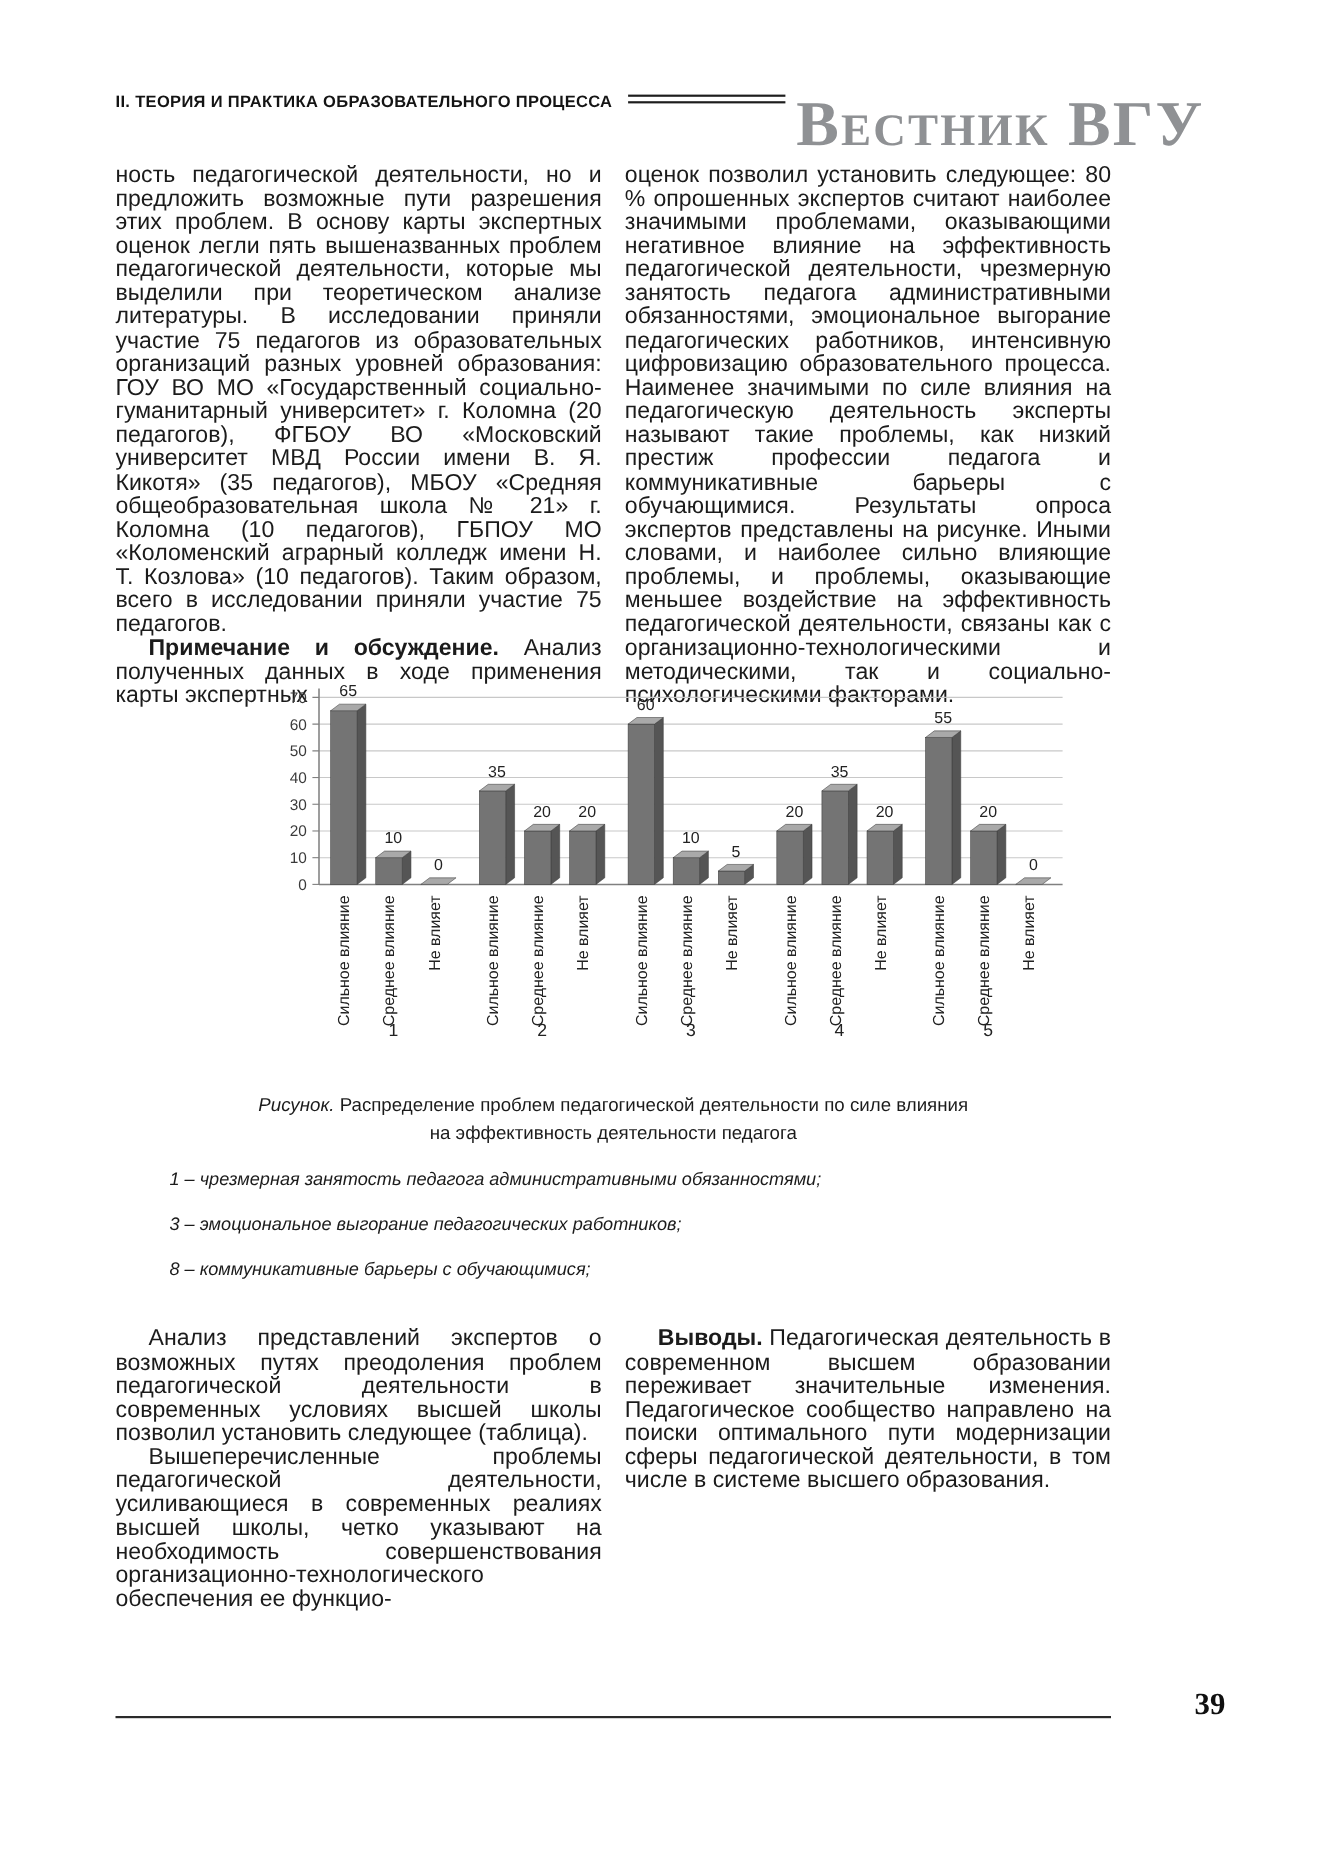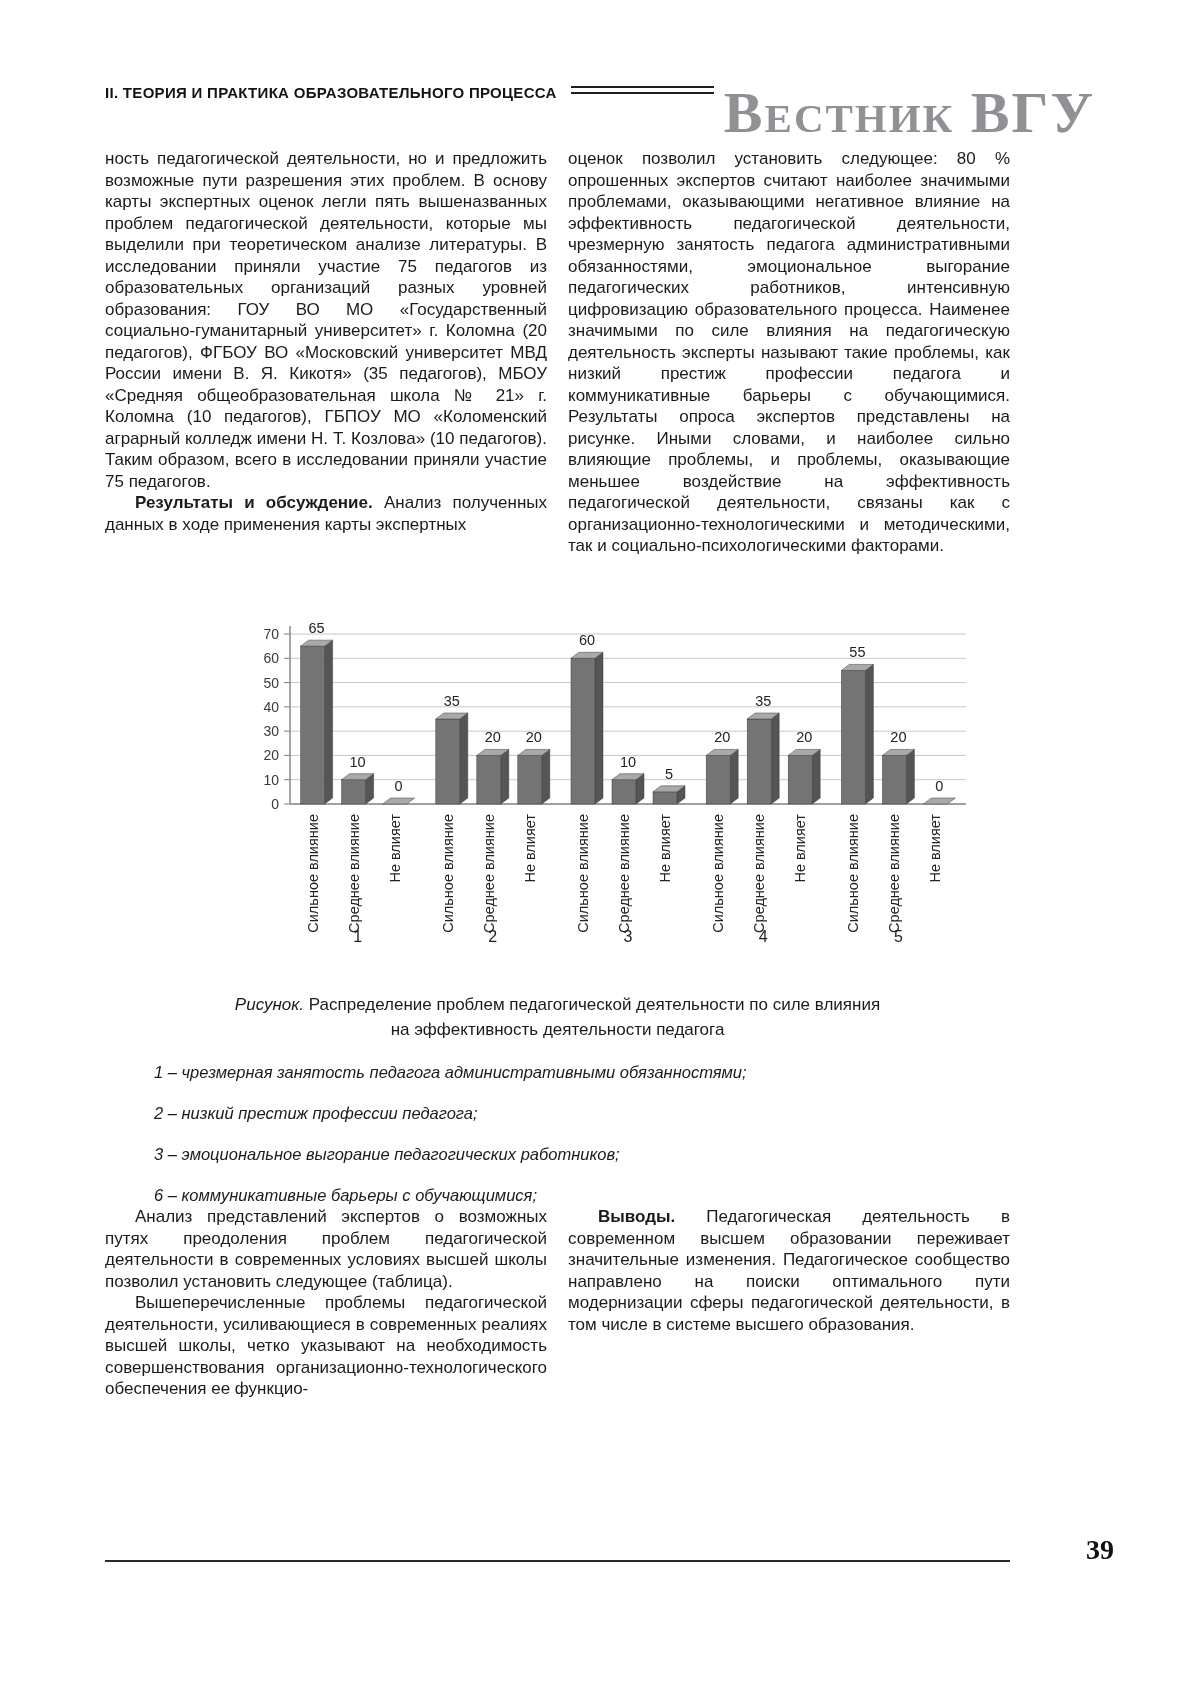--- a/index.html
+++ b/index.html
@@ -9,21 +9,21 @@
   }
   
   #header{position:absolute;left:105px;top:84px;width:990px;display:flex;align-items:flex-start;}
   .section-title{font-size:15px;font-weight:bold;letter-spacing:.3px;white-space:nowrap;color:#141414;}
   .header-rule{flex:1;height:8px;border-top:2.5px solid #1e1e1e;border-bottom:2.5px solid #1e1e1e;box-sizing:border-box;margin:2px 10px 0 14px;}
   .journal-logo{
     font-family:"Liberation Serif",serif;font-weight:bold;font-variant:small-caps;
     font-size:58px;line-height:1;color:#8f9194;letter-spacing:2px;white-space:nowrap;
   }
   
-  .col{position:absolute;width:442px;text-align:justify;font-size:17px;line-height:21.5px;}
+  .col{position:absolute;width:442px;text-align:justify;font-size:21px;line-height:21.5px;}
   #top-left{left:105px;top:148px;}
   #top-right{left:568px;top:148px;}
   #bottom-left{left:105px;top:1206px;}
   #bottom-right{left:568px;top:1206px;}
   p.para{margin:0;padding:0;}
   p.indent{text-indent:30px;}
   
   #chart{position:absolute;left:226px;top:612px;}
   .tick{font-family:"Liberation Sans",sans-serif;font-size:14px;fill:#3a3a3a;}
   .val{font-family:"Liberation Sans",sans-serif;font-size:14.5px;fill:#222;}
@@ -42,21 +42,21 @@
 <body>
 
 <div id="header">
   <div class="section-title">II. ТЕОРИЯ И ПРАКТИКА ОБРАЗОВАТЕЛЬНОГО ПРОЦЕССА</div>
   <div class="header-rule"></div>
   <div class="journal-logo">Вестник ВГУ</div>
 </div>
 
 <div id="top-left" class="col">
     <p class="para">ность педагогической деятельности, но и предложить возможные пути разрешения этих проблем. В основу карты экспертных оценок легли пять вышеназванных проблем педагогической деятельности, которые мы выделили при теоретическом анализе литературы. В исследовании приняли участие 75 педагогов из образовательных организаций разных уровней образования: ГОУ ВО МО «Государственный социально-гуманитарный университет» г. Коломна (20 педагогов), ФГБОУ ВО «Московский университет МВД России имени В. Я. Кикотя» (35 педагогов), МБОУ «Средняя общеобразовательная школа № 21» г. Коломна (10 педагогов), ГБПОУ МО «Коломенский аграрный колледж имени Н. Т. Козлова» (10 педагогов). Таким образом, всего в исследовании приняли участие 75 педагогов.</p>
-    <p class="para indent"><b>Результаты и обсуждение. </b>Анализ полученных данных в ходе применения карты экспертных</p>
+    <p class="para indent"><b>Примечание и обсуждение. </b>Анализ полученных данных в ходе применения карты экспертных</p>
   </div>
 <div id="top-right" class="col">
     <p class="para">оценок позволил установить следующее: 80 % опрошенных экспертов считают наиболее значимыми проблемами, оказывающими негативное влияние на эффективность педагогической деятельности, чрезмерную занятость педагога административными обязанностями, эмоциональное выгорание педагогических работников, интенсивную цифровизацию образовательного процесса. Наименее значимыми по силе влияния на педагогическую деятельность эксперты называют такие проблемы, как низкий престиж профессии педагога и коммуникативные барьеры с обучающимися. Результаты опроса экспертов представлены на рисунке. Иными словами, и наиболее сильно влияющие проблемы, и проблемы, оказывающие меньшее воздействие на эффективность педагогической деятельности, связаны как с организационно-технологическими и методическими, так и социально-психологическими факторами.</p>
   </div>
 
 <div id="chart">
   <svg id="chart-svg" width="745" height="344">
       <line x1="64" y1="192" x2="740" y2="192" stroke="#808080" stroke-width="1.4"></line>
       <line x1="58" y1="192" x2="64" y2="192" stroke="#808080"></line>
       <text x="53" y="197" text-anchor="end" class="tick">0</text>
@@ -164,23 +164,22 @@
 <div id="caption">
   <span class="caption-label">Рисунок.</span>
   <span>Распределение проблем педагогической деятельности по силе влияния</span>
   <br>
   <span>на эффективность деятельности педагога</span>
 </div>
 
 <div id="notes">
   <div>
       <div class="note-item">1 – чрезмерная занятость педагога административными обязанностями;</div>
-      <div class="note-item">2 – низкий престиж профессии педагога;</div>
       <div class="note-item">3 – эмоциональное выгорание педагогических работников;</div>
-      <div class="note-item">6 – коммуникативные барьеры с обучающимися;</div>
+      <div class="note-item">8 – коммуникативные барьеры с обучающимися;</div>
     </div>
 </div>
 
 <div id="bottom-left" class="col">
     <p class="para indent">Анализ представлений экспертов о возможных путях преодоления проблем педагогической деятельности в современных условиях высшей школы позволил установить следующее (таблица).</p>
     <p class="para indent">Вышеперечисленные проблемы педагогической деятельности, усиливающиеся в современных реалиях высшей школы, четко указывают на необходимость совершенствования организационно-технологического обеспечения ее функцио-</p>
   </div>
 <div id="bottom-right" class="col">
     <p class="para indent"><b>Выводы. </b>Педагогическая деятельность в современном высшем образовании переживает значительные изменения. Педагогическое сообщество направлено на поиски оптимального пути модернизации сферы педагогической деятельности, в том числе в системе высшего образования.</p>
   </div>

